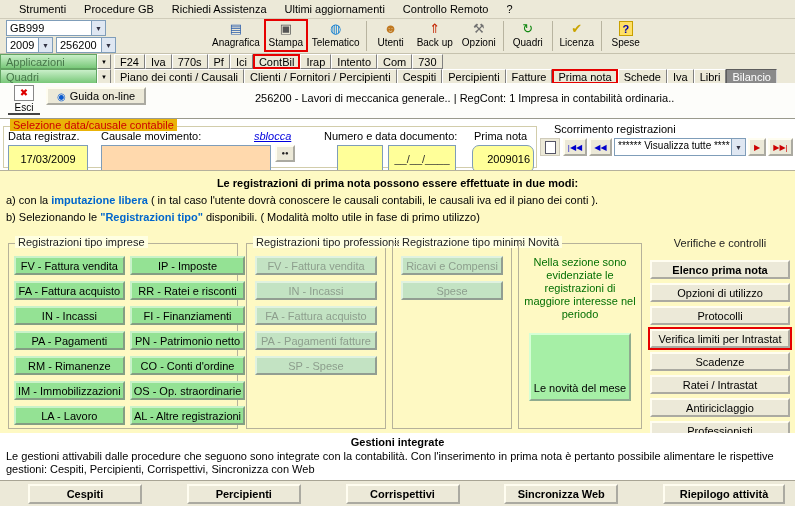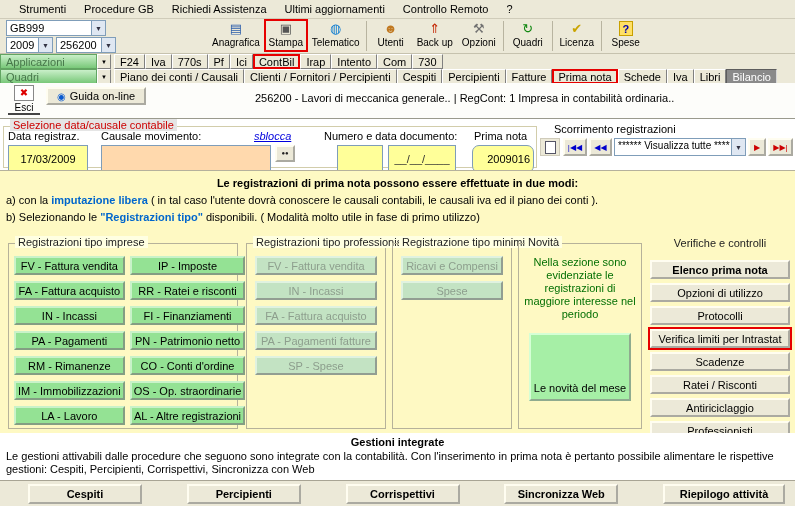--- a/index.html
+++ b/index.html
@@ -40,21 +40,21 @@
   .esci { position:absolute; left:8px; top:2px; width:32px; text-align:center; cursor:default; }
   .esci-icon { display:inline-block; width:20px; height:16px; background:#fff; border:1px solid #888; color:#d00; font-size:10px; line-height:14px; }
   .esci-label { display:block; font-size:10px; margin-top:1px; border-bottom:2px solid #444; }
   .guida-btn { position:absolute; left:46px; top:4px; height:18px; display:flex; align-items:center; gap:4px; padding:0 9px; background:#ece9d8; border:2px outset #fffdf0; cursor:default; }
   .guida-globe { color:#0a5ad0; font-size:10px; }
   .context-text { position:absolute; left:255px; top:9px; white-space:nowrap; }
 
   
   .sel-band { position:absolute; top:119px; left:0; right:0; height:51px; background:#fff; }
   .sel-group { position:absolute; left:3px; top:7px; width:534px; height:42px; border:1px solid #d2cdab; }
-  .sel-title { position:absolute; left:6px; top:-8px; background:#e5e5e5; padding:0 3px; color:#cc0000; }
+  .sel-title { position:absolute; left:6px; top:-8px; background:#eab308; padding:0 3px; color:#cc0000; }
   .sel-label { position:absolute; top:3px; white-space:nowrap; }
   .sblocca { color:#0000dd; text-decoration:underline; cursor:pointer;font-style:italic; }
   .field { position:absolute; top:18px; height:17px; border:1px solid #7f9db9; background:#ffff99; font-size:11px; padding:13px 3px; font-family:"Liberation Sans",sans-serif; }
   .binoc-btn { position:absolute; top:18px; left:271px; width:20px; height:17px; background:#ece9d8; border:2px outset #fffdf0; font-size:6px; letter-spacing:0; text-align:center; line-height:12px; color:#222; cursor:default; }
 
   .scorr { position:absolute; left:540px; top:0; width:253px; height:50px; }
   .scorr-label { position:absolute; left:14px; top:4px; }
   .nav-btn { position:absolute; top:19px; height:18px; background:#ece9d8; border:2px outset #fffdf0; font-size:8px; display:flex; align-items:center; justify-content:center; cursor:default; }
   .nav-blue { color:#0000cc; } .nav-red { color:#cc0000; }
   .new-doc { position:absolute; top:19px; left:0; width:20px; height:18px; background:#ece9d8; border:1px solid #cfcbba; display:flex; align-items:center; justify-content:center; cursor:default; }
@@ -310,21 +310,21 @@
     </div>
 
     <div id="g-ver">
       <div class="ver-title">Verifiche e controlli</div>
       <div class="ver-col">
         <div class="vbtn bold">Elenco prima nota</div>
         <div class="vbtn">Opzioni di utilizzo</div>
         <div class="vbtn">Protocolli</div>
         <div class="vbtn hl-red-outline">Verifica limiti per Intrastat</div>
         <div class="vbtn">Scadenze</div>
-        <div class="vbtn">Ratei / Risconti</div>
+        <div class="vbtn">Ratei / Intrastat</div>
         <div class="vbtn">Antiriciclaggio</div>
         <div class="vbtn">Professionisti</div>
       </div>
     </div>
   </div>
 
   <div class="gestioni">
     <div class="gest-title">Gestioni integrate</div>
     <div class="gest-text">Le gestioni attivabili dalle procedure che seguono sono integrate con la contabilità. Con l'inserimento in prima nota è pertanto possibile alimentare le rispettive gestioni: Cespiti, Percipienti, Corrispettivi, Sincronizza con Web</div>
   </div>

